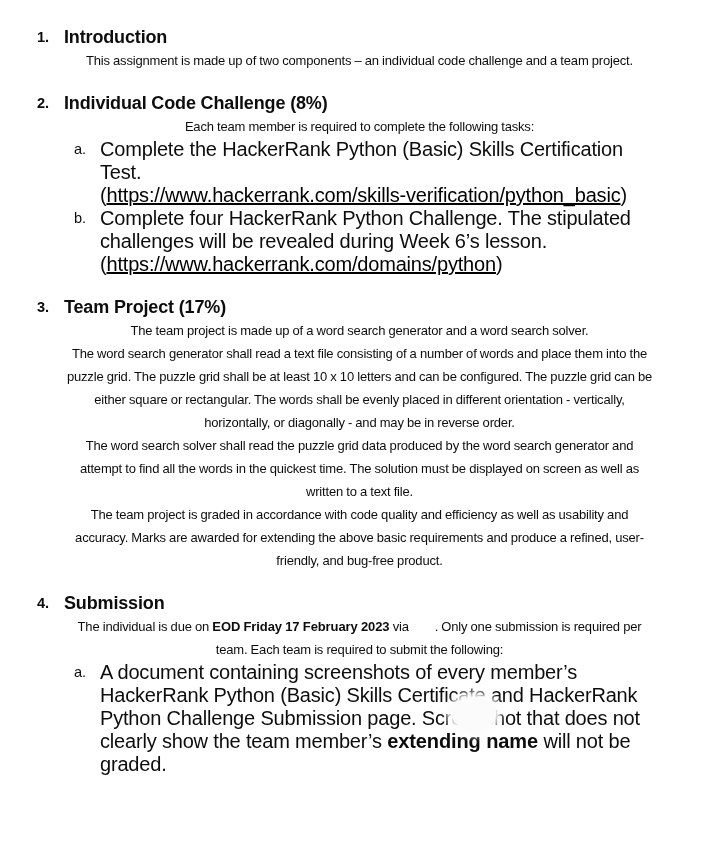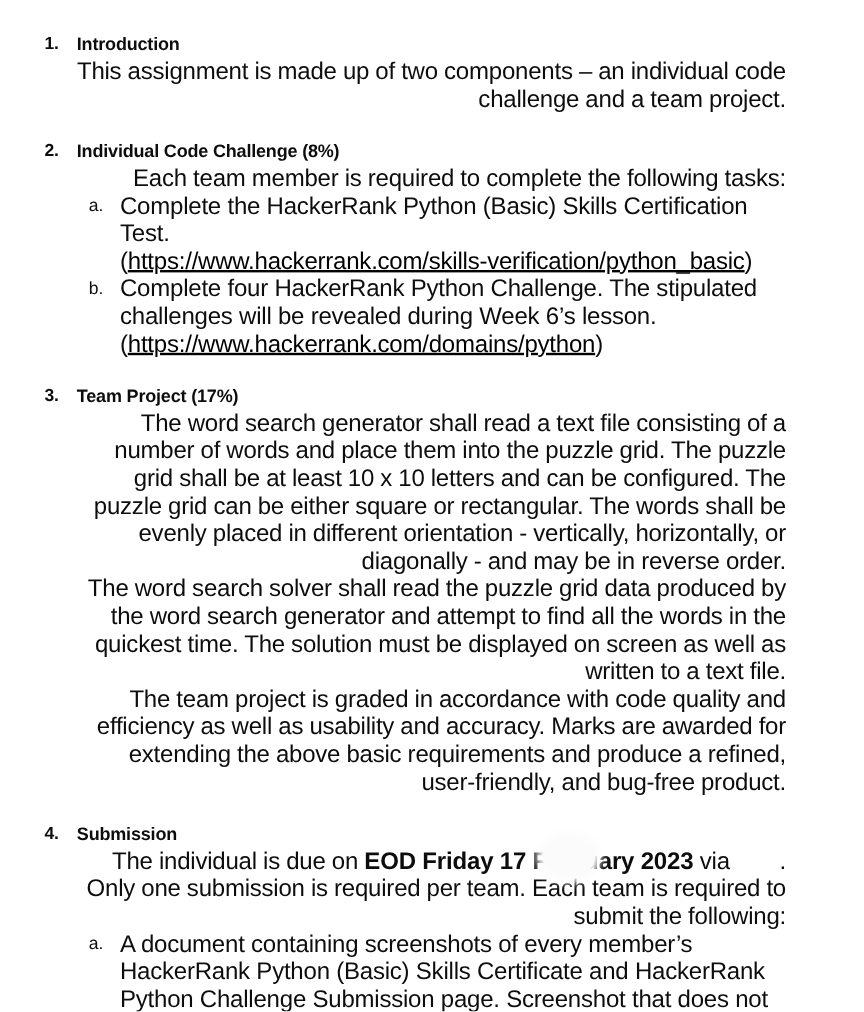--- a/index.html
+++ b/index.html
@@ -42,32 +42,32 @@
     position: absolute;
     left: 0;
     top: 0;
     font-weight: bold;
     font-size: 14.6px;
     line-height: 23px;
     letter-spacing: -0.1px;
   }
   .sec-title {
     font-weight: bold;
-    font-size: 15px;
+    font-size: 18px;
     line-height: 23px;
     letter-spacing: -0.15px;
     margin: 0;
   }
 
   .para {
-    font-size: 20px;
+    font-size: 13px;
     line-height: 23px;
     letter-spacing: -0.18px;
     margin: 0;
-    text-align: right;
+    text-align: center;
     word-spacing: -0.2px;
   }
 
   
   .sublist {
     margin: 0;
     padding: 0;
     list-style: none;
   }
   .subitem {
@@ -141,20 +141,21 @@
             <span>Complete four HackerRank Python Challenge. The stipulated challenges will be revealed during Week 6’s lesson.</span><br>
             <span>(</span><a class="link" href="#">https://www.hackerrank.com/domains/python</a><span>)</span>
           </p>
         </li>
       </ul>
     </div>
 
     <div class="section">
       <span class="sec-num">3.</span>
       <p class="sec-title">Team Project (17%)</p>
+      <p class="para">The team project is made up of a word search generator and a word search solver.</p>
       <p class="para">The word search generator shall read a text file consisting of a number of words and place them into the puzzle grid. The puzzle grid shall be at least 10 x 10 letters and can be configured. The puzzle grid can be either square or rectangular. The words shall be evenly placed in different orientation - vertically, horizontally, or diagonally - and may be in reverse order.</p>
       <p class="para">The word search solver shall read the puzzle grid data produced by the word search generator and attempt to find all the words in the quickest time. The solution must be displayed on screen as well as written to a text file.</p>
       <p class="para">The team project is graded in accordance with code quality and efficiency as well as usability and accuracy. Marks are awarded for extending the above basic requirements and produce a refined, user-friendly, and bug-free product.</p>
     </div>
 
     <div class="section">
       <span class="sec-num">4.</span>
       <p class="sec-title">Submission</p>
       <p class="para">
         <span>The individual is due on </span><b>EOD Friday 17 February 2023</b><span> via </span><span>&nbsp;&nbsp;&nbsp;&nbsp;&nbsp;&nbsp;&nbsp;</span><span>. Only one submission is required per team. Each team is required to submit the following:</span>

